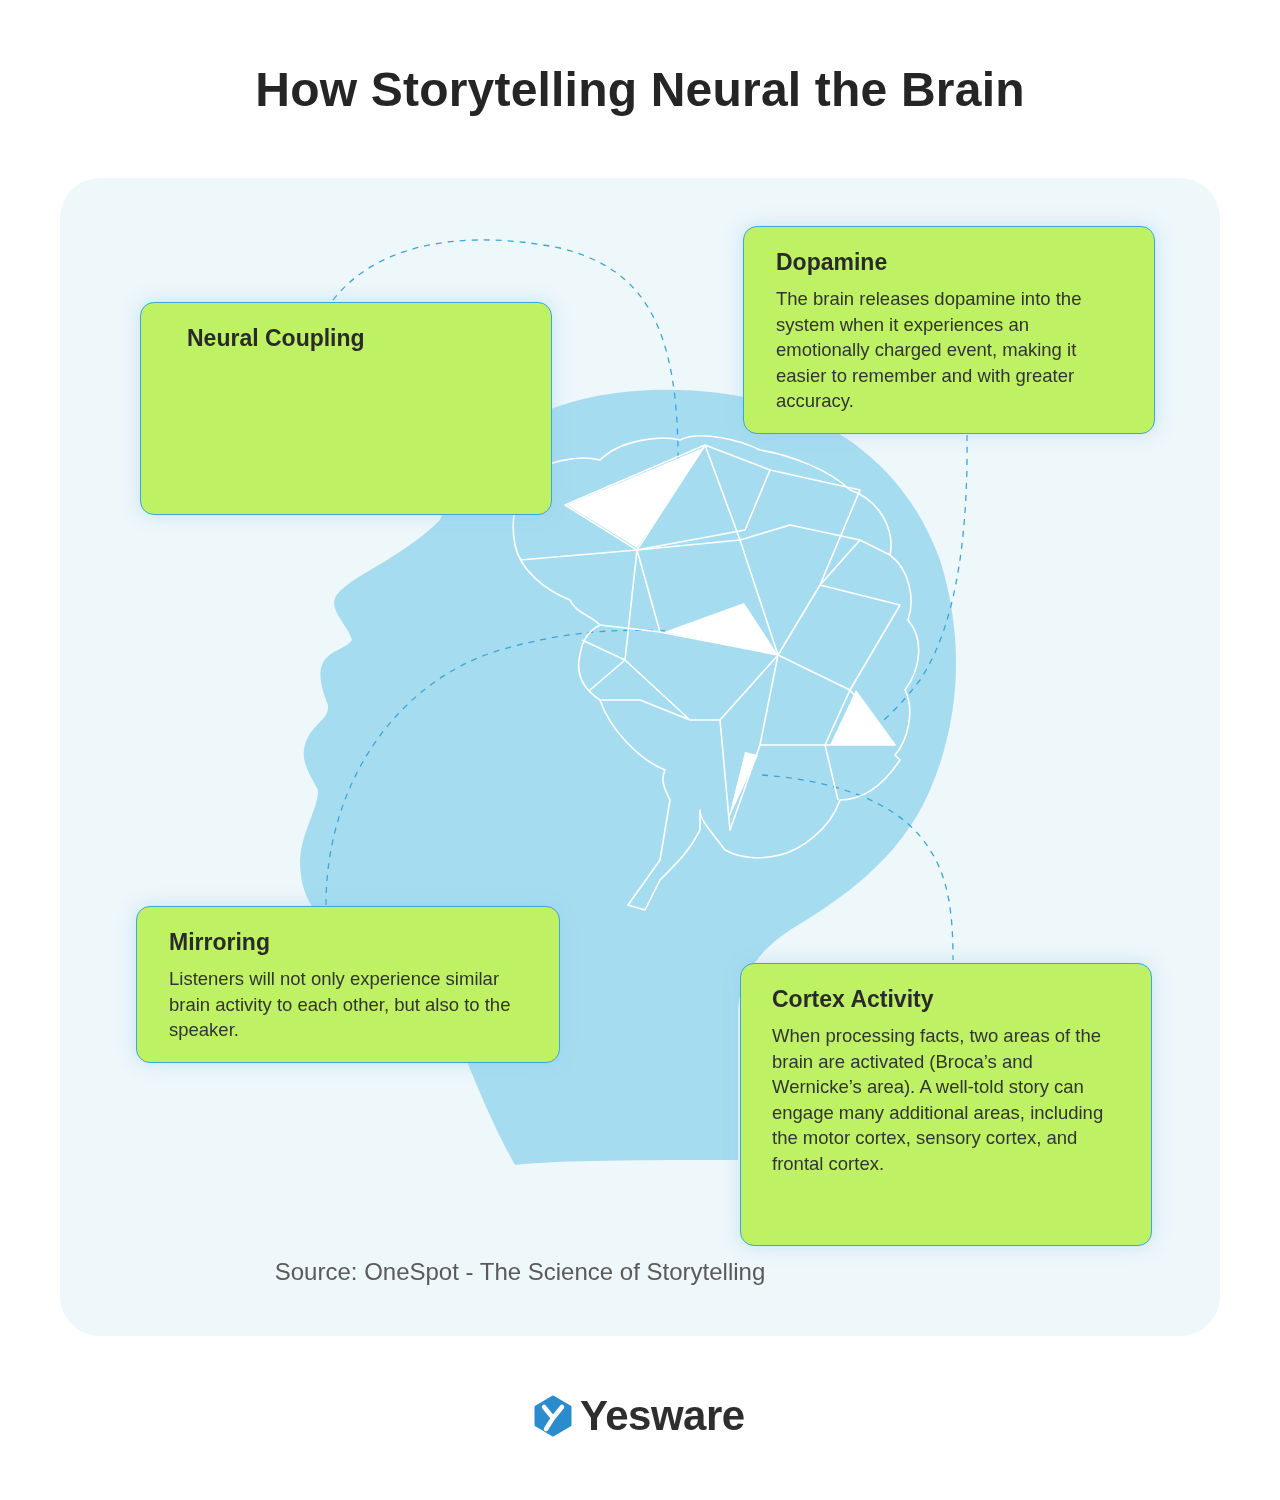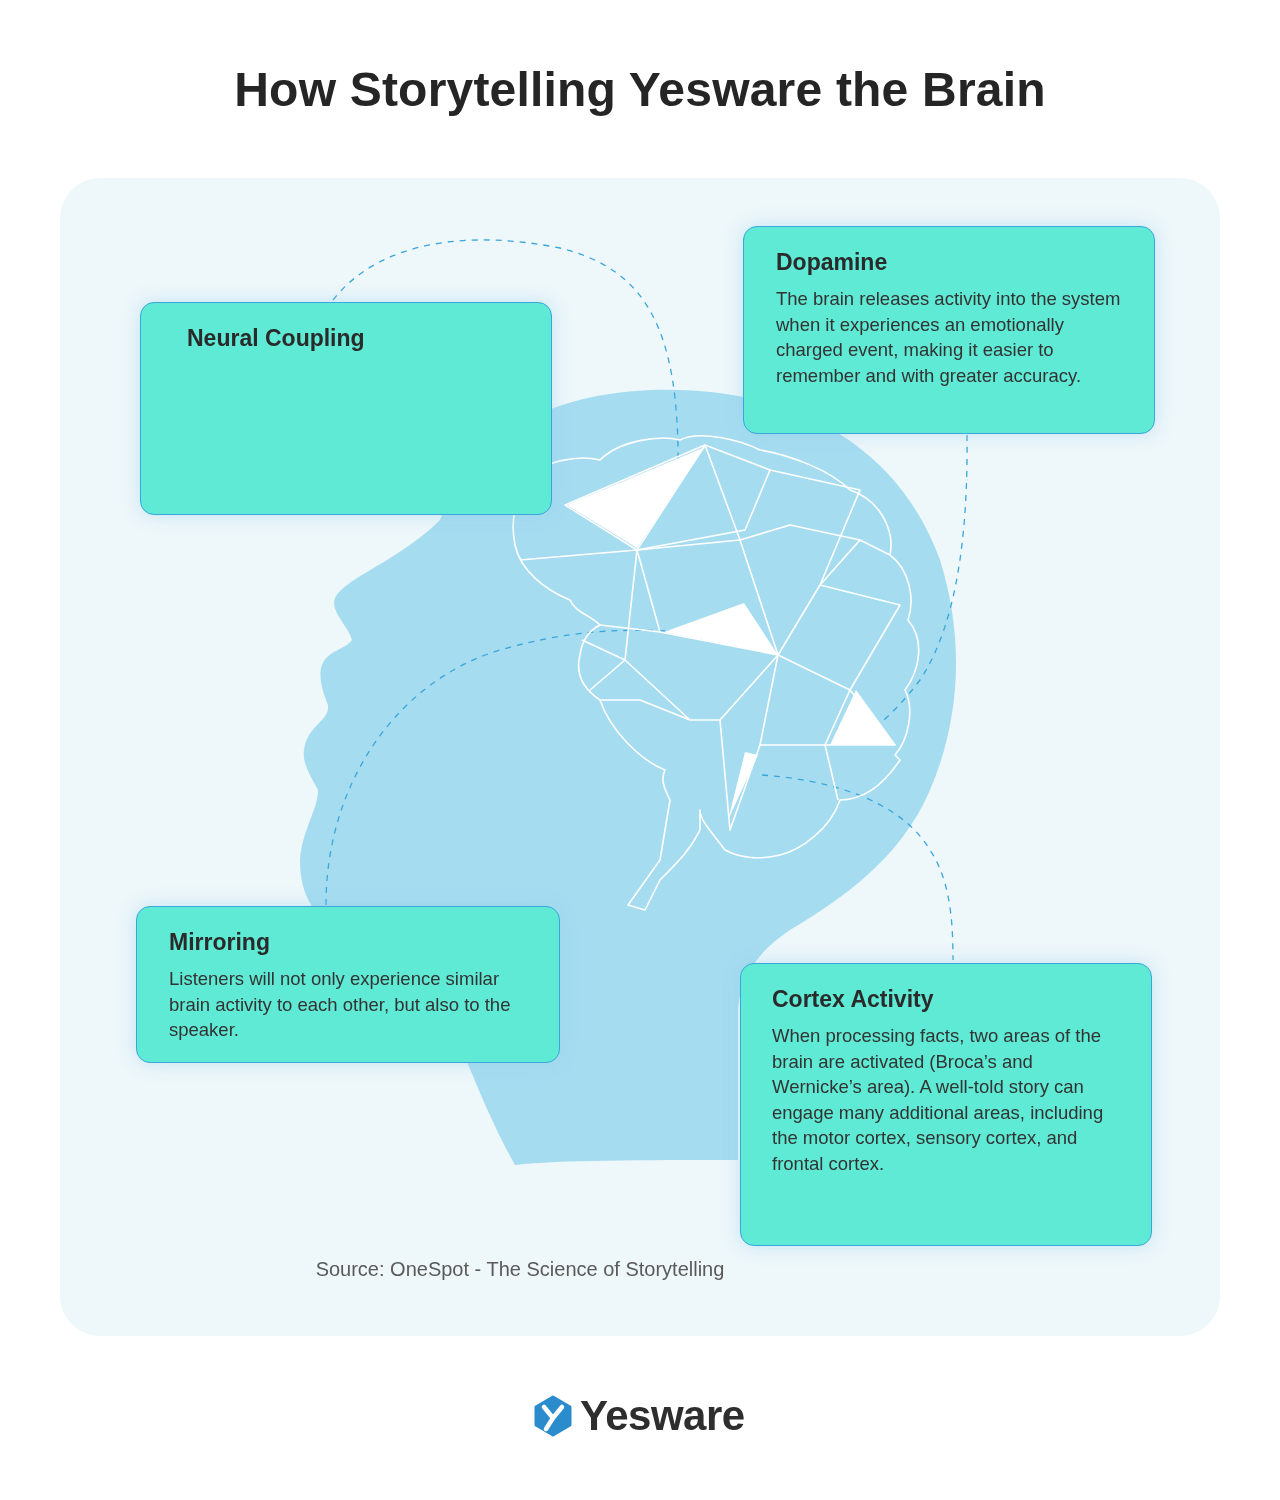--- a/index.html
+++ b/index.html
@@ -1,30 +1,30 @@
 <!DOCTYPE html>
 <html><head>
 <meta charset="utf-8">
 <style>
   html, body { margin:0; padding:0; background:#ffffff; }
   body { width:1280px; height:1500px; position:relative; overflow:hidden; font-family:"Liberation Sans", sans-serif; color:#2b2b2b; }
   .title { position:absolute; left:0; top:62px; width:1280px; text-align:center; font-size:48px; font-weight:bold; color:#252525; letter-spacing:0.2px; }
   .panel { position:absolute; left:60px; top:178px; width:1160px; height:1158px; background:#eef7fa; border-radius:40px; overflow:hidden; }
   .art { position:absolute; left:0; top:0; }
-  .card { position:absolute; background:#5eead4; border:1.5px solid #3aa6dc; border-radius:14px; box-shadow:0 0 18px rgba(140,205,235,0.45); box-sizing:border-box; }
+  .card { position:absolute; background:#bef264; border:1.5px solid #3aa6dc; border-radius:14px; box-shadow:0 0 18px rgba(140,205,235,0.45); box-sizing:border-box; }
   .card h3 { margin:0; font-size:23px; font-weight:bold; color:#2a2a2a; }
   .card p { margin:10px 0 0 0; font-size:18.5px; line-height:25.5px; color:#333333; }
-  .source { position:absolute; left:0; top:1258px; width:1040px; text-align:center; font-size:20px; color:#5a5a5a; }
+  .source { position:absolute; left:0; top:1258px; width:1040px; text-align:center; font-size:24px; color:#5a5a5a; }
   .logo { position:absolute; left:532px; top:1392px; display:flex; align-items:center; gap:6px;justify-content:center; }
   .logo-text { font-size:42px; font-weight:bold; color:#2e2e2e; letter-spacing:-0.5px; }
 </style>
 </head>
 <body>
 
-<div class="title">How Storytelling Yesware the Brain</div>
+<div class="title">How Storytelling Neural the Brain</div>
 
 <div class="panel">
   <svg class="art" width="1160" height="1158" viewBox="60 178 1160 1158">
 
     <path fill="#a6dcf0" d="
       M 440 520
       C 470 440 540 395 650 390
       C 800 385 900 450 940 560
       C 965 640 960 720 930 790
       C 900 860 840 900 790 930
@@ -71,21 +71,21 @@
     </g>
   </svg>
 </div>
 
 <div class="card" style="left:140px; top:302px; width:412px; height:213px; padding:22px 46px;">
   <h3>Neural Coupling</h3>
 </div>
 
 <div class="card" style="left:743px; top:226px; width:412px; height:208px; padding:22px 32px;">
   <h3>Dopamine</h3>
-  <p>The brain releases activity into the system when it experiences an emotionally charged event, making it easier to remember and with greater accuracy.</p>
+  <p>The brain releases dopamine into the system when it experiences an emotionally charged event, making it easier to remember and with greater accuracy.</p>
 </div>
 
 <div class="card" style="left:136px; top:906px; width:424px; height:157px; padding:22px 32px;">
   <h3>Mirroring</h3>
   <p>Listeners will not only experience similar brain activity to each other, but also to the speaker.</p>
 </div>
 
 <div class="card" style="left:740px; top:963px; width:412px; height:283px; padding:22px 31px;">
   <h3>Cortex Activity</h3>
   <p>When processing facts, two areas of the brain are activated (Broca’s and Wernicke’s area). A well-told story can engage many additional areas, including the motor cortex, sensory cortex, and frontal cortex.</p>

